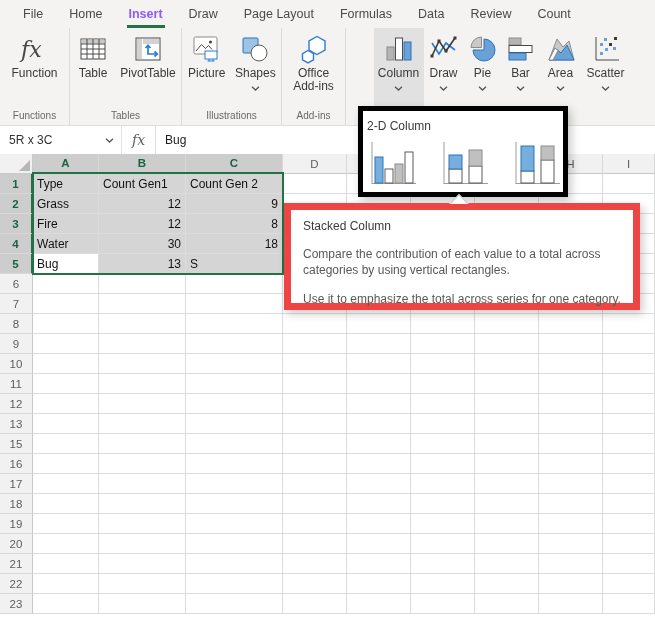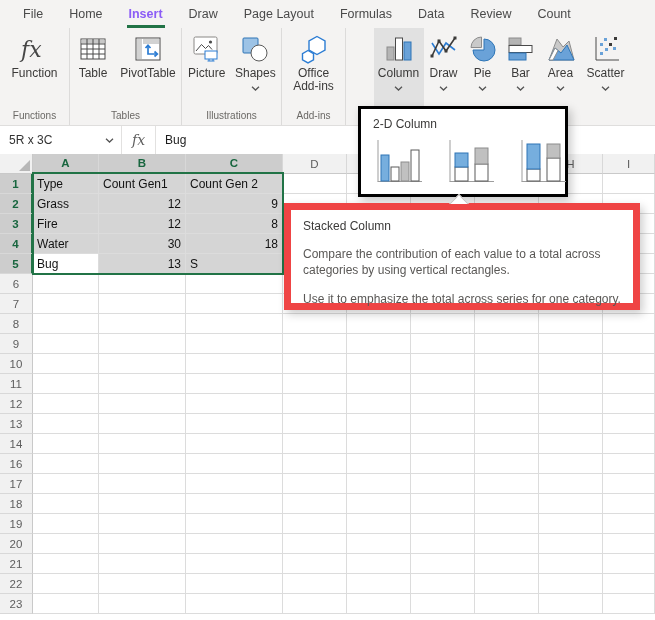--- a/index.html
+++ b/index.html
@@ -53,22 +53,22 @@
   .g-rowhead.sel{background:#cdcdcd;color:#18663f;font-weight:700;border-right:2px solid #217346;}
   .g-cell{border-right:1px solid #dcdcdc;border-bottom:1px solid #dcdcdc;font-size:12px;color:#121212;
           display:flex;align-items:center;padding:0 4px;box-sizing:border-box;white-space:nowrap;overflow:hidden;}
   .g-cell.r{justify-content:flex-end;}
   .g-cell.sel-fill{background:#d5d5d5;}
   .g-cell.active{background:#fff;}
   .sel-border{position:absolute;left:32px;top:18px;width:252px;height:103px;
               border:2px solid #217346;box-sizing:border-box;pointer-events:none;}
   
   .dropdown-panel{position:absolute;left:358px;top:106px;width:210px;height:91px;background:#fff;
-                  border:3px solid #000000;box-shadow:3px 4px 9px rgba(0,0,0,.22);z-index:10;
-                  box-sizing:border-box;padding:8px 0 0 12px;}
+                  border:5px solid #000000;box-shadow:3px 4px 9px rgba(0,0,0,.22);z-index:10;
+                  box-sizing:border-box;padding:8px 0 0 4px;}
   .dd-title{font-size:12px;color:#3b3a39;}
   .dd-icons{display:flex;gap:20px;margin-top:5px;}
   .dd-icon{display:flex;}
   
   .tooltip{position:absolute;left:284px;top:203px;width:356px;height:107px;background:#fff;
            border:7px solid #ef4444;box-shadow:3px 4px 9px rgba(0,0,0,.2);z-index:12;
            box-sizing:border-box;padding:9px 12px;}
   .tt-title{font-size:12px;color:#3b3a39;margin-bottom:13px;}
   .tt-body{font-size:12px;color:#5a5856;line-height:16px;margin-bottom:13px;}
   .tt-body:last-child{margin-bottom:0;}
@@ -450,21 +450,21 @@
         <div class="g-cell" style="width:87px"></div>
         <div class="g-cell" style="width:97px"></div>
         <div class="g-cell" style="width:64px"></div>
         <div class="g-cell" style="width:64px"></div>
         <div class="g-cell" style="width:64px"></div>
         <div class="g-cell" style="width:64px"></div>
         <div class="g-cell" style="width:64px"></div>
         <div class="g-cell" style="width:52px"></div>
       </div>
       <div class="g-row">
-        <div class="g-rowhead">14</div>
+        <div class="g-rowhead">15</div>
         <div class="g-cell" style="width:66px"></div>
         <div class="g-cell" style="width:87px"></div>
         <div class="g-cell" style="width:97px"></div>
         <div class="g-cell" style="width:64px"></div>
         <div class="g-cell" style="width:64px"></div>
         <div class="g-cell" style="width:64px"></div>
         <div class="g-cell" style="width:64px"></div>
         <div class="g-cell" style="width:64px"></div>
         <div class="g-cell" style="width:52px"></div>
       </div>

